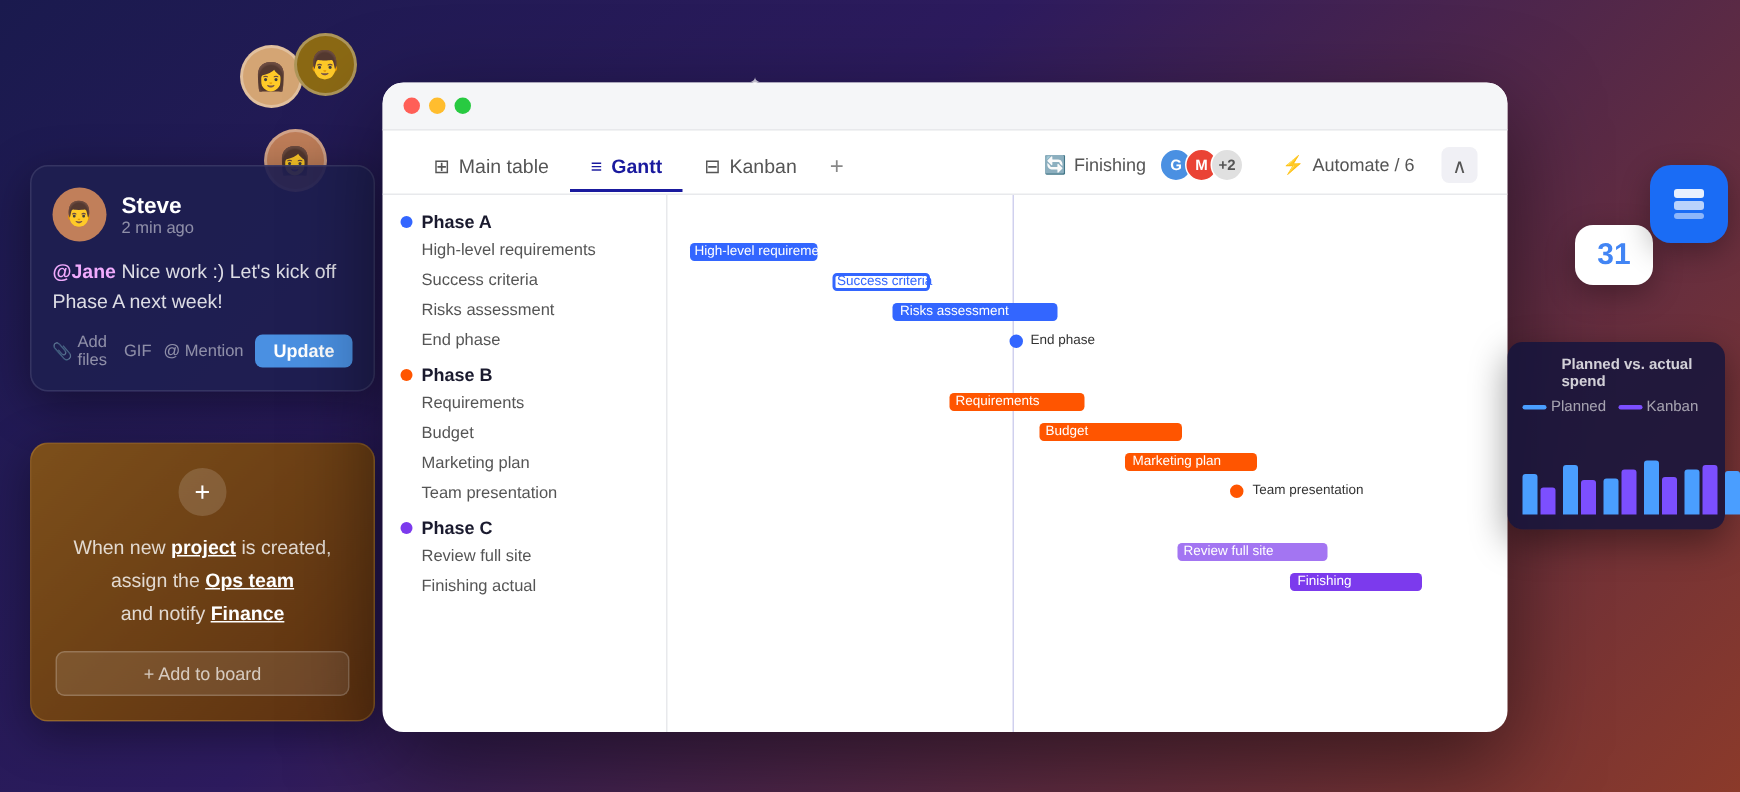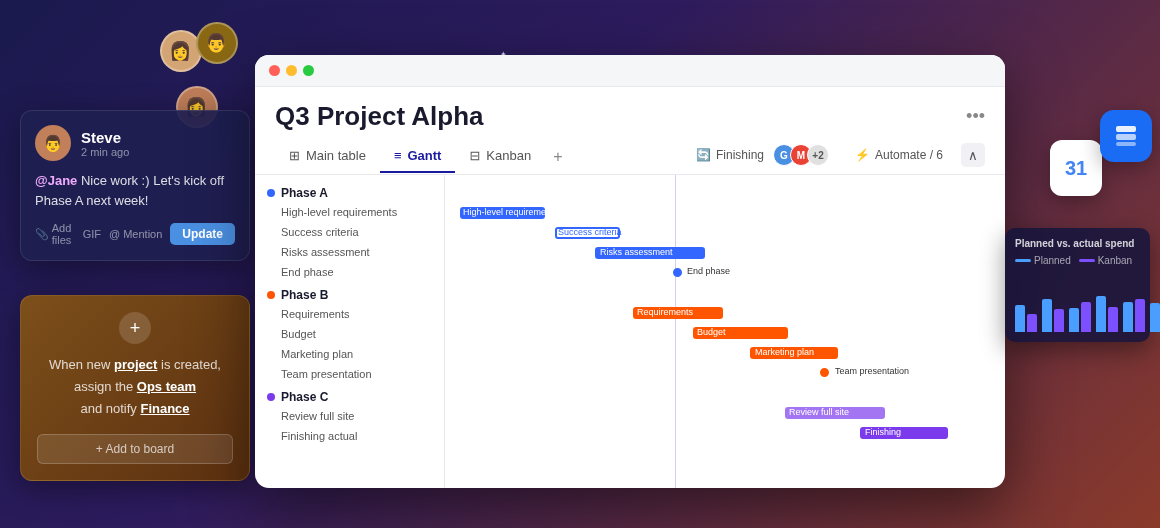--- a/index.html
+++ b/index.html
@@ -394,20 +394,21 @@
       background: rgba(20,20,60,0.85);
       border-radius: 10px;
       padding: 10px;
       box-shadow: 0 8px 24px rgba(0,0,0,0.4);
     }
     .spend-title {
       color: rgba(255,255,255,0.8);
       font-size: 10px;
       font-weight: 600;
       margin-bottom: 6px;
+      margin-left: 26px;
     }
     .spend-legend {
       display: flex;
       gap: 8px;
       margin-bottom: 6px;
     }
     .legend-item {
       display: flex;
       align-items: center;
       gap: 3px;
@@ -431,24 +432,24 @@
       align-items: flex-end;
     }
     .chart-bar {
       width: 10px;
       border-radius: 2px 2px 0 0;
     }
 
     
     .icon-badge-google {
       position: absolute;
-      top: 140px;
+      top: 150px;
       right: 58px;
       width: 52px;
-      height: 56px;
+      height: 40px;
       background: #fff;
       border-radius: 12px;
       display: flex;
       align-items: center;
       justify-content: center;
       box-shadow: 0 6px 20px rgba(0,0,0,0.3);
       font-size: 24px;
     }
     .icon-badge-stackby {
       position: absolute;
@@ -512,24 +513,20 @@
 </div>
 
 <div class="gantt-window">
 
   <div class="window-titlebar">
     <div class="traffic-dot" style="background:#ff5f57"></div>
     <div class="traffic-dot" style="background:#ffbd2e"></div>
     <div class="traffic-dot" style="background:#28ca41"></div>
   </div>
 
-  <div class="gantt-header">
-    <h1 class="gantt-title">Q3 Project Alpha</h1>
-    <div class="gantt-menu-dots">•••</div>
-  </div>
 
   <div class="gantt-tabs">
     <div class="gantt-tab">
       <span>⊞</span>
       <span>Main table</span>
     </div>
     <div class="gantt-tab active">
       <span>≡</span>
       <span>Gantt</span>
     </div>

